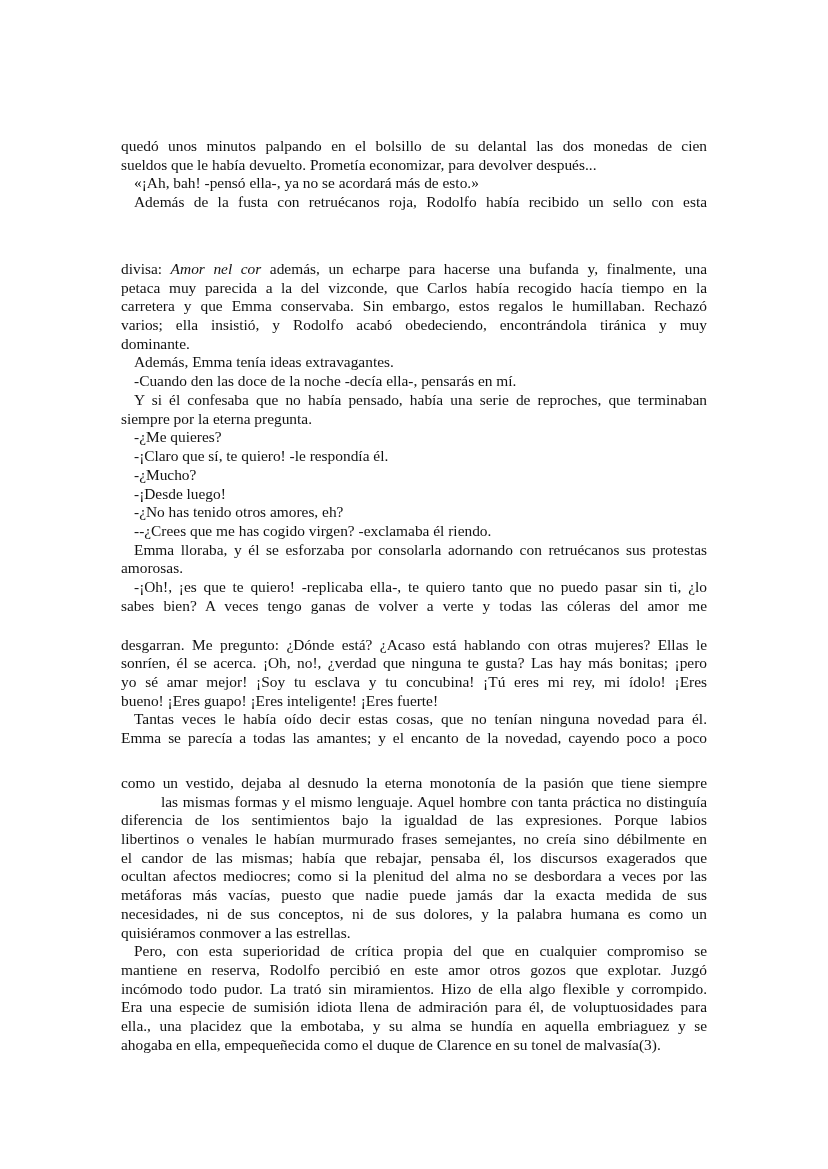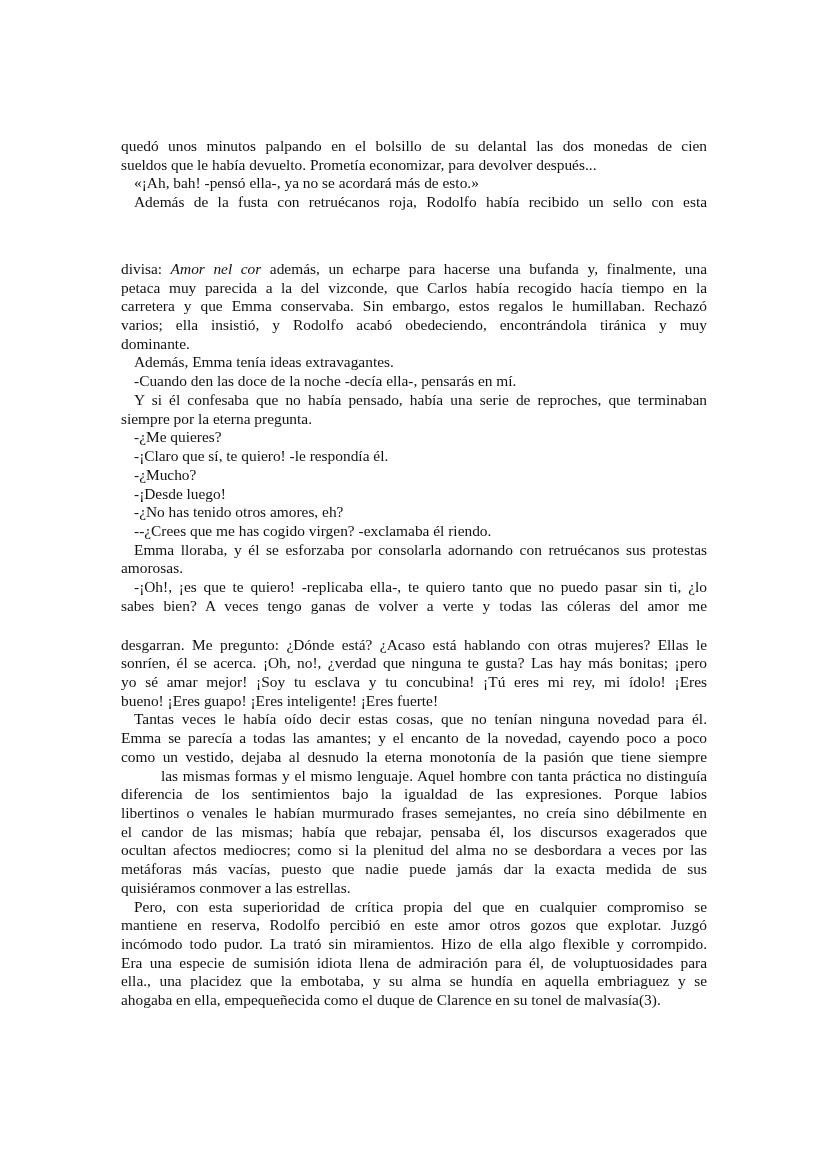--- a/index.html
+++ b/index.html
@@ -67,27 +67,28 @@
   <div class="line indent justify" style="white-space: normal; overflow: hidden;">Emma lloraba, y él se esforzaba por consolarla adornando con retruécanos sus protestas</div>
   <div class="line">amorosas.</div>
   <div class="line indent justify" style="white-space: normal; overflow: hidden;">-¡Oh!, ¡es que te quiero! -replicaba ella-, te quiero tanto que no puedo pasar sin ti, ¿lo</div>
   <div class="line justify" style="white-space: normal; overflow: hidden;">sabes bien? A veces tengo ganas de volver a verte y todas las cóleras del amor me</div>
   <div class="line justify" style="white-space: normal; overflow: hidden; margin-top: 20px;">desgarran. Me pregunto: ¿Dónde está? ¿Acaso está hablando con otras mujeres? Ellas le</div>
   <div class="line justify" style="white-space: normal; overflow: hidden;">sonríen, él se acerca. ¡Oh, no!, ¿verdad que ninguna te gusta? Las hay más bonitas; ¡pero</div>
   <div class="line justify" style="white-space: normal; overflow: hidden;">yo sé amar mejor! ¡Soy tu esclava y tu concubina! ¡Tú eres mi rey, mi ídolo! ¡Eres</div>
   <div class="line">bueno! ¡Eres guapo! ¡Eres inteligente! ¡Eres fuerte!</div>
   <div class="line indent justify" style="white-space: normal; overflow: hidden;">Tantas veces le había oído decir estas cosas, que no tenían ninguna novedad para él.</div>
   <div class="line justify" style="white-space: normal; overflow: hidden;">Emma se parecía a todas las amantes; y el encanto de la novedad, cayendo poco a poco</div>
-  <div class="line justify" style="white-space: normal; overflow: hidden;">como un vestido, dejaba al desnudo la eterna monotonía de la pasión que tiene siempre</div>
+  <div class="line justify" style="white-space: normal; overflow: hidden; margin-top: 26px;">como un vestido, dejaba al desnudo la eterna monotonía de la pasión que tiene siempre</div>
   <div class="line justify" style="white-space: normal; overflow: hidden; margin-left: 40px;">las mismas formas y el mismo lenguaje. Aquel hombre con tanta práctica no distinguía la</div>
   <div class="line justify" style="white-space: normal; overflow: hidden;">diferencia de los sentimientos bajo la igualdad de las expresiones. Porque labios</div>
   <div class="line justify" style="white-space: normal; overflow: hidden;">libertinos o venales le habían murmurado frases semejantes, no creía sino débilmente en</div>
   <div class="line justify" style="white-space: normal; overflow: hidden;">el candor de las mismas; había que rebajar, pensaba él, los discursos exagerados que</div>
   <div class="line justify" style="white-space: normal; overflow: hidden;">ocultan afectos mediocres; como si la plenitud del alma no se desbordara a veces por las</div>
   <div class="line justify" style="white-space: normal; overflow: hidden;">metáforas más vacías, puesto que nadie puede jamás dar la exacta medida de sus</div>
+  <div class="line justify" style="white-space: normal; overflow: hidden;">necesidades, ni de sus conceptos, ni de sus dolores, y la palabra humana es como un</div>
   <div class="line">quisiéramos conmover a las estrellas.</div>
   <div class="line indent justify" style="white-space: normal; overflow: hidden;">Pero, con esta superioridad de crítica propia del que en cualquier compromiso se</div>
   <div class="line justify" style="white-space: normal; overflow: hidden;">mantiene en reserva, Rodolfo percibió en este amor otros gozos que explotar. Juzgó</div>
   <div class="line justify" style="white-space: normal; overflow: hidden;">incómodo todo pudor. La trató sin miramientos. Hizo de ella algo flexible y corrompido.</div>
   <div class="line justify" style="white-space: normal; overflow: hidden;">Era una especie de sumisión idiota llena de admiración para él, de voluptuosidades para</div>
   <div class="line justify" style="white-space: normal; overflow: hidden;">ella., una placidez que la embotaba, y su alma se  hundía en aquella embriaguez y se</div>
   <div class="line">ahogaba en ella, empequeñecida como el duque de Clarence en su tonel de malvasía(3).</div>
 </div>
 
 </body></html>

